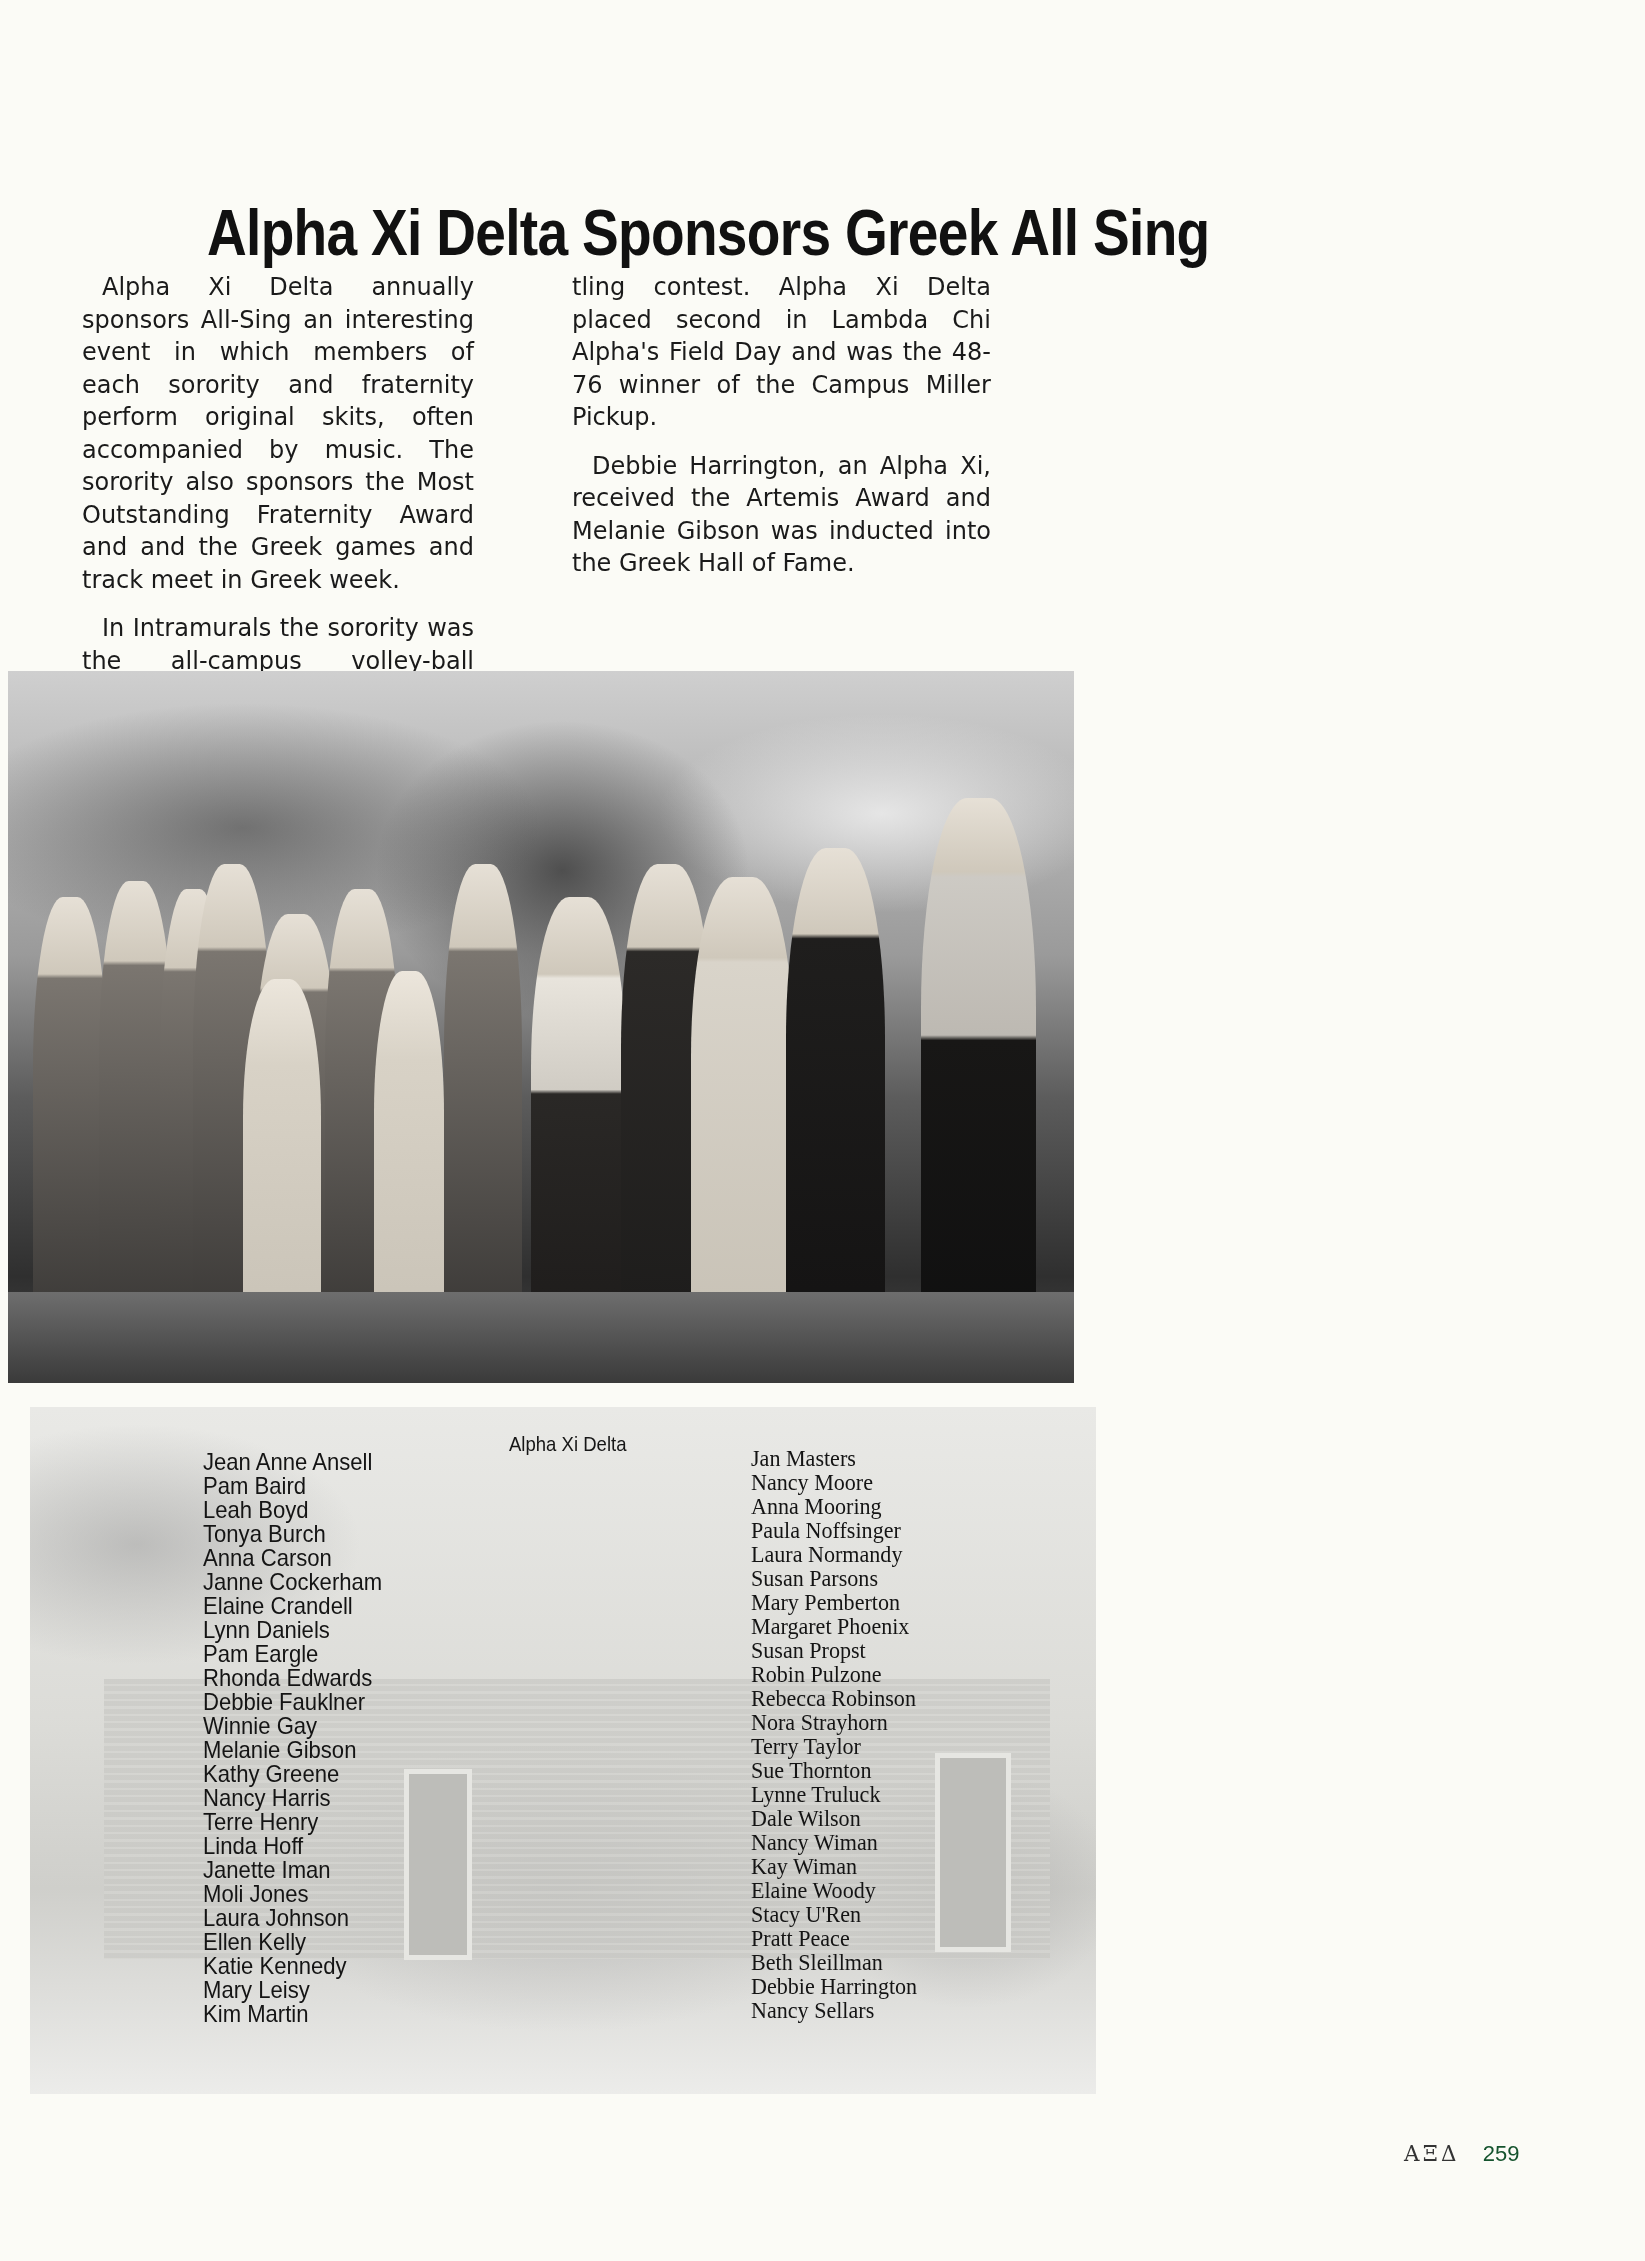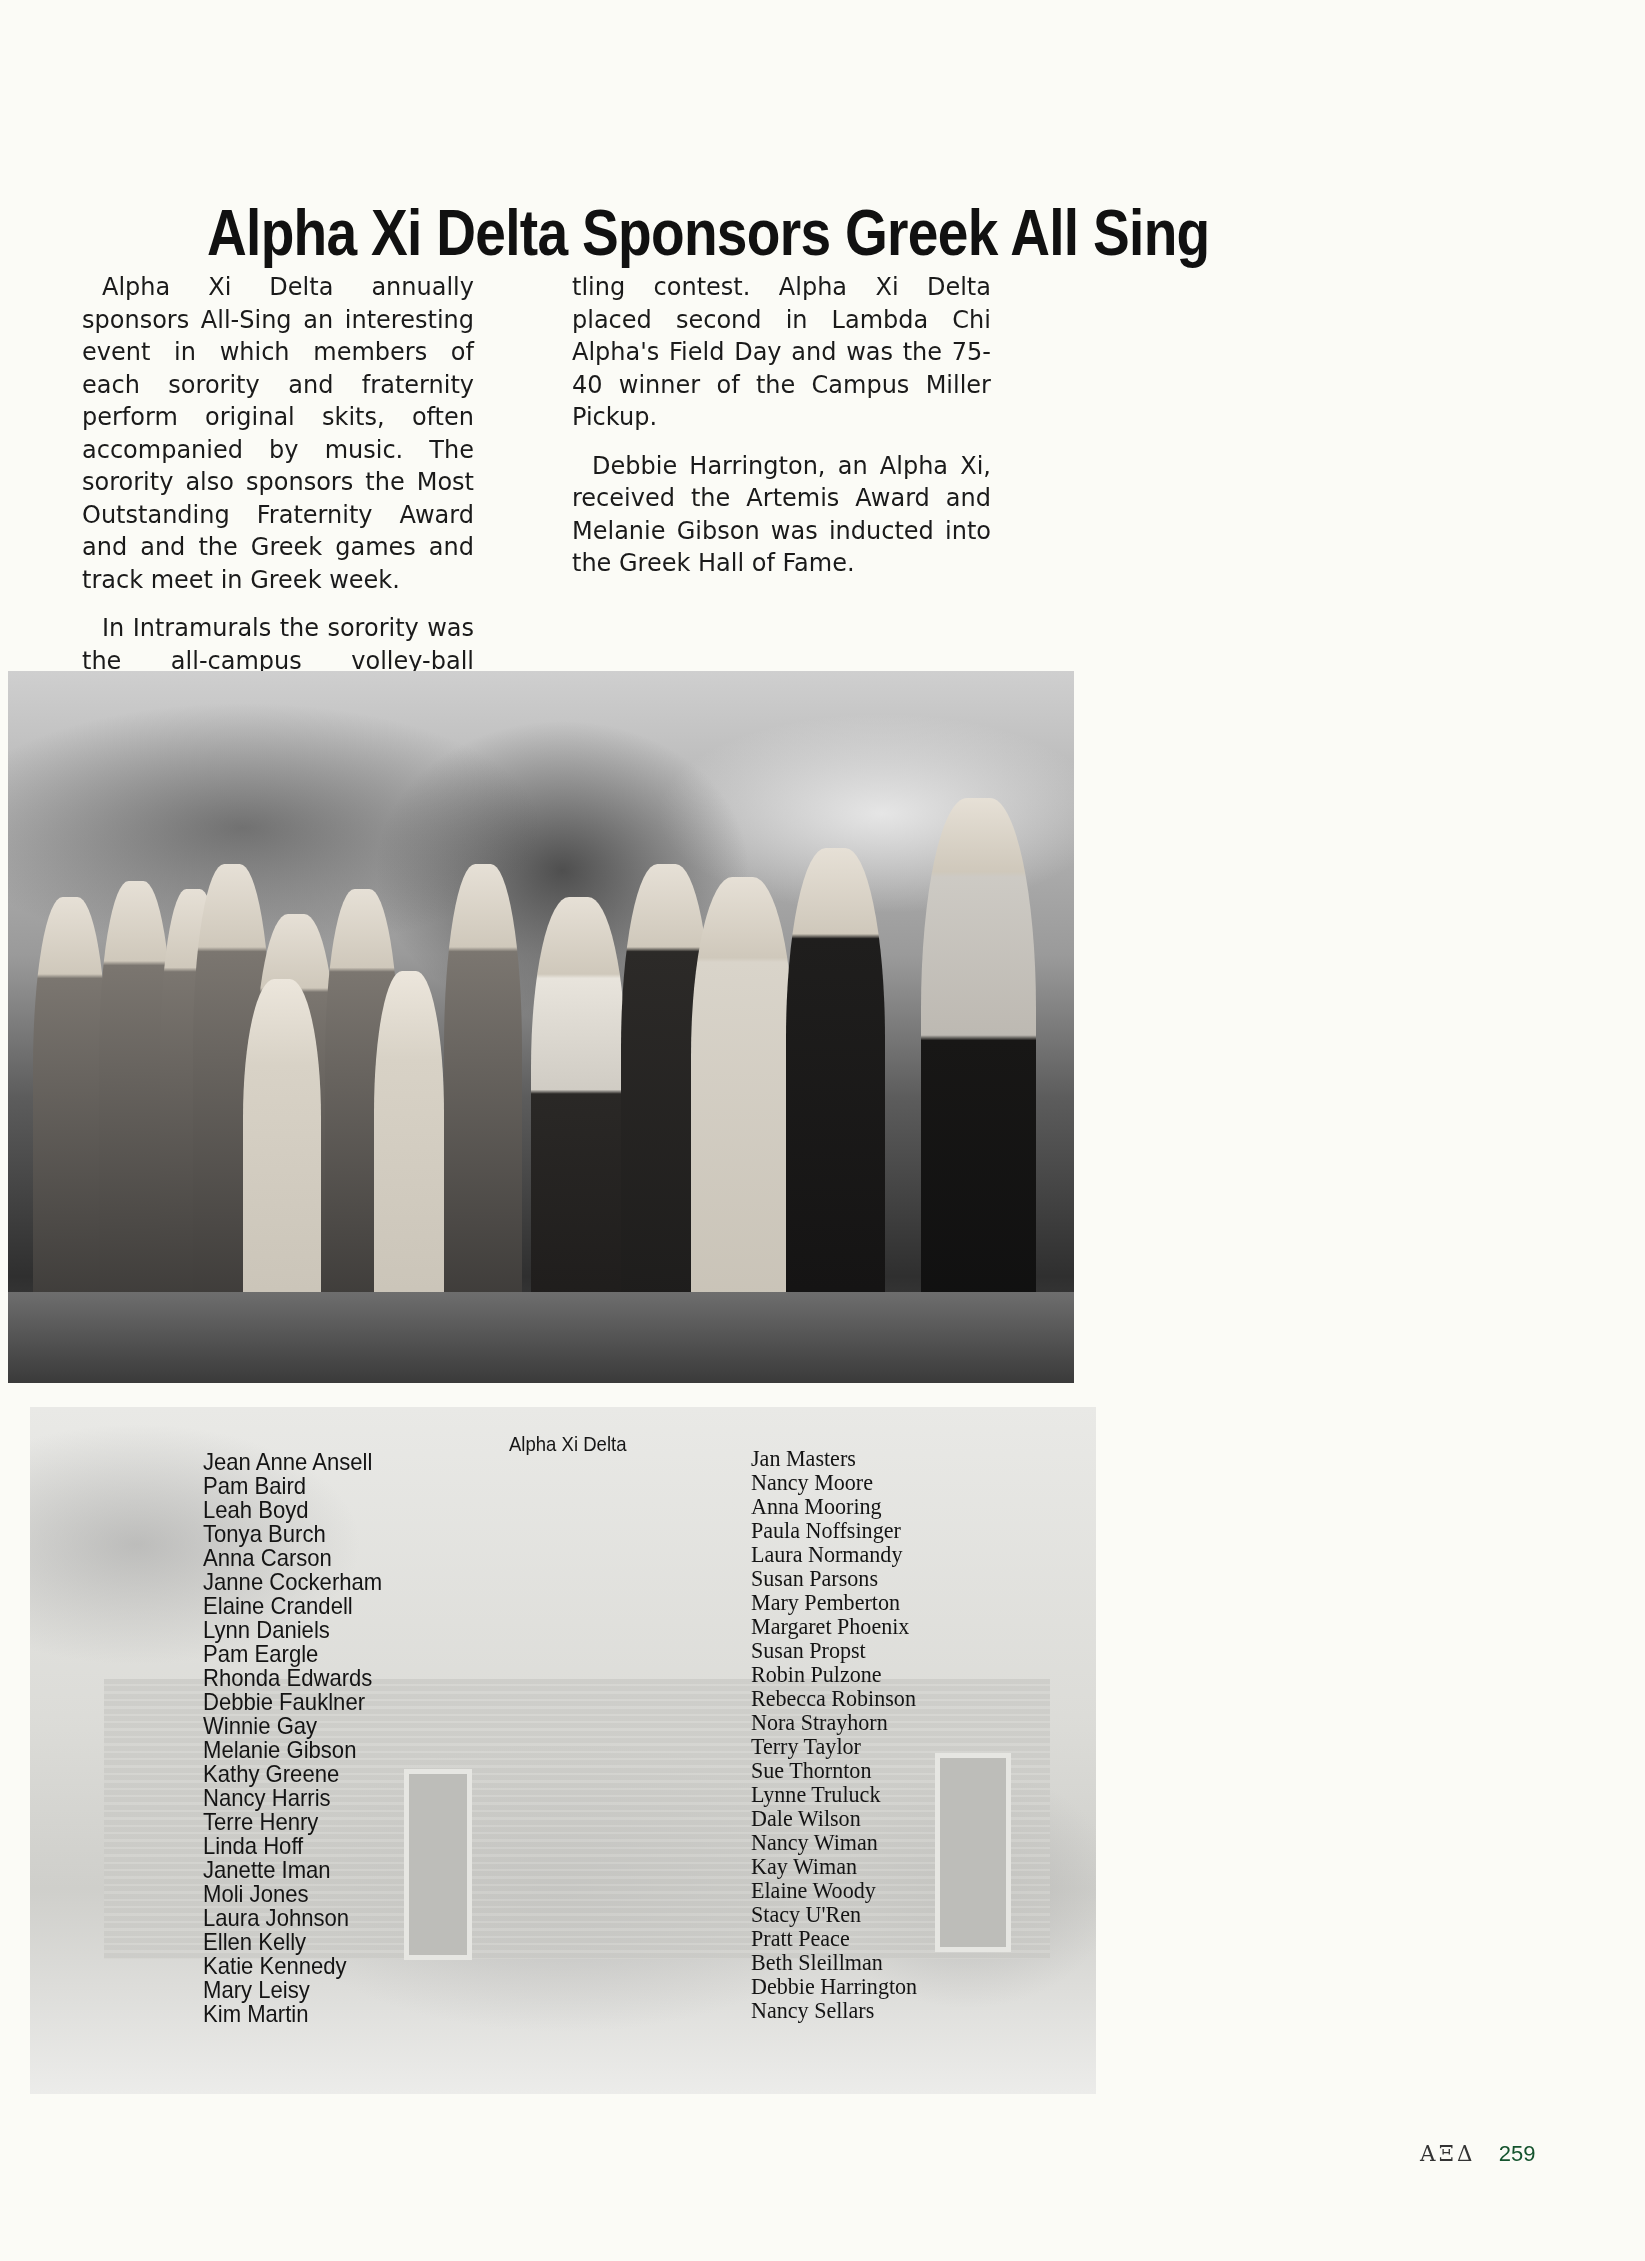--- a/index.html
+++ b/index.html
@@ -73,41 +73,41 @@
   .name-list {
     position: absolute; top: 43px; margin: 0; padding: 0; list-style: none;
     font-size: 24px; line-height: 24px; color: #141414;
   }
   .name-list li { white-space: nowrap; transform: scaleX(0.92); transform-origin: left center; }
   .names-left { left: 173px; }
   .names-right { left: 721px; top: 39px; font-family: Liberation Serif, serif; }
 
   .folio {
     position: absolute; left: 1404px; top: 2141px;
-    display: flex; align-items: baseline; gap: 23px; margin-left: 16px;
+    display: flex; align-items: baseline; gap: 23px;
   }
   .folio .greek {
     font-family: "DejaVu Serif", serif; font-size: 21.4px; letter-spacing: 3.3px; color: #333;
   }
   .folio .page {
     font-family: "Liberation Sans", sans-serif; font-size: 22px; color: #14532d;
   }
 </style>
 </head>
 <body>
 
 <h1 class="headline">Alpha Xi Delta Sponsors Greek All Sing</h1>
 
 <div class="col col-left">
   <p class="indent">Alpha Xi Delta annually sponsors All-Sing an interesting event in which members of each sorority and fraternity perform original skits, often accompanied by music. The sorority also sponsors the Most Outstanding Fraternity Award and and the Greek games and track meet in Greek week.</p>
   <p class="indent">In Intramurals the sorority was the all-campus volley-ball champs and into champs of the Arm-Wres-</p>
 </div>
 
 <div class="col col-right">
-  <p>tling contest. Alpha Xi Delta placed second in Lambda Chi Alpha's Field Day and was the 75-40 winner of the Campus Miller Pickup.</p>
+  <p>tling contest. Alpha Xi Delta placed second in Lambda Chi Alpha's Field Day and was the 48-76 winner of the Campus Miller Pickup.</p>
   <p class="indent">Debbie Harrington, an Alpha Xi, received the Artemis Award and Melanie Gibson was inducted into the Greek Hall of Fame.</p>
 </div>
 
 <div class="photo" title="Black-and-white group photo of Alpha Xi Delta members outdoors under trees">
   <div class="person" style="left:25px;width:74px;height:428px;"></div>
   <div class="person" style="left:91px;width:74px;height:444px;"></div>
   <div class="person" style="left:152px;width:66px;height:436px;"></div>
   <div class="person" style="left:185px;width:78px;height:461px;"></div>
   <div class="person" style="left:247px;width:82px;height:411px;"></div>
   <div class="person" style="left:235px;width:78px;height:346px;background:linear-gradient(180deg,#ece6dc,#d8d2c6 25%,#c9c3b7 100%);"></div>

